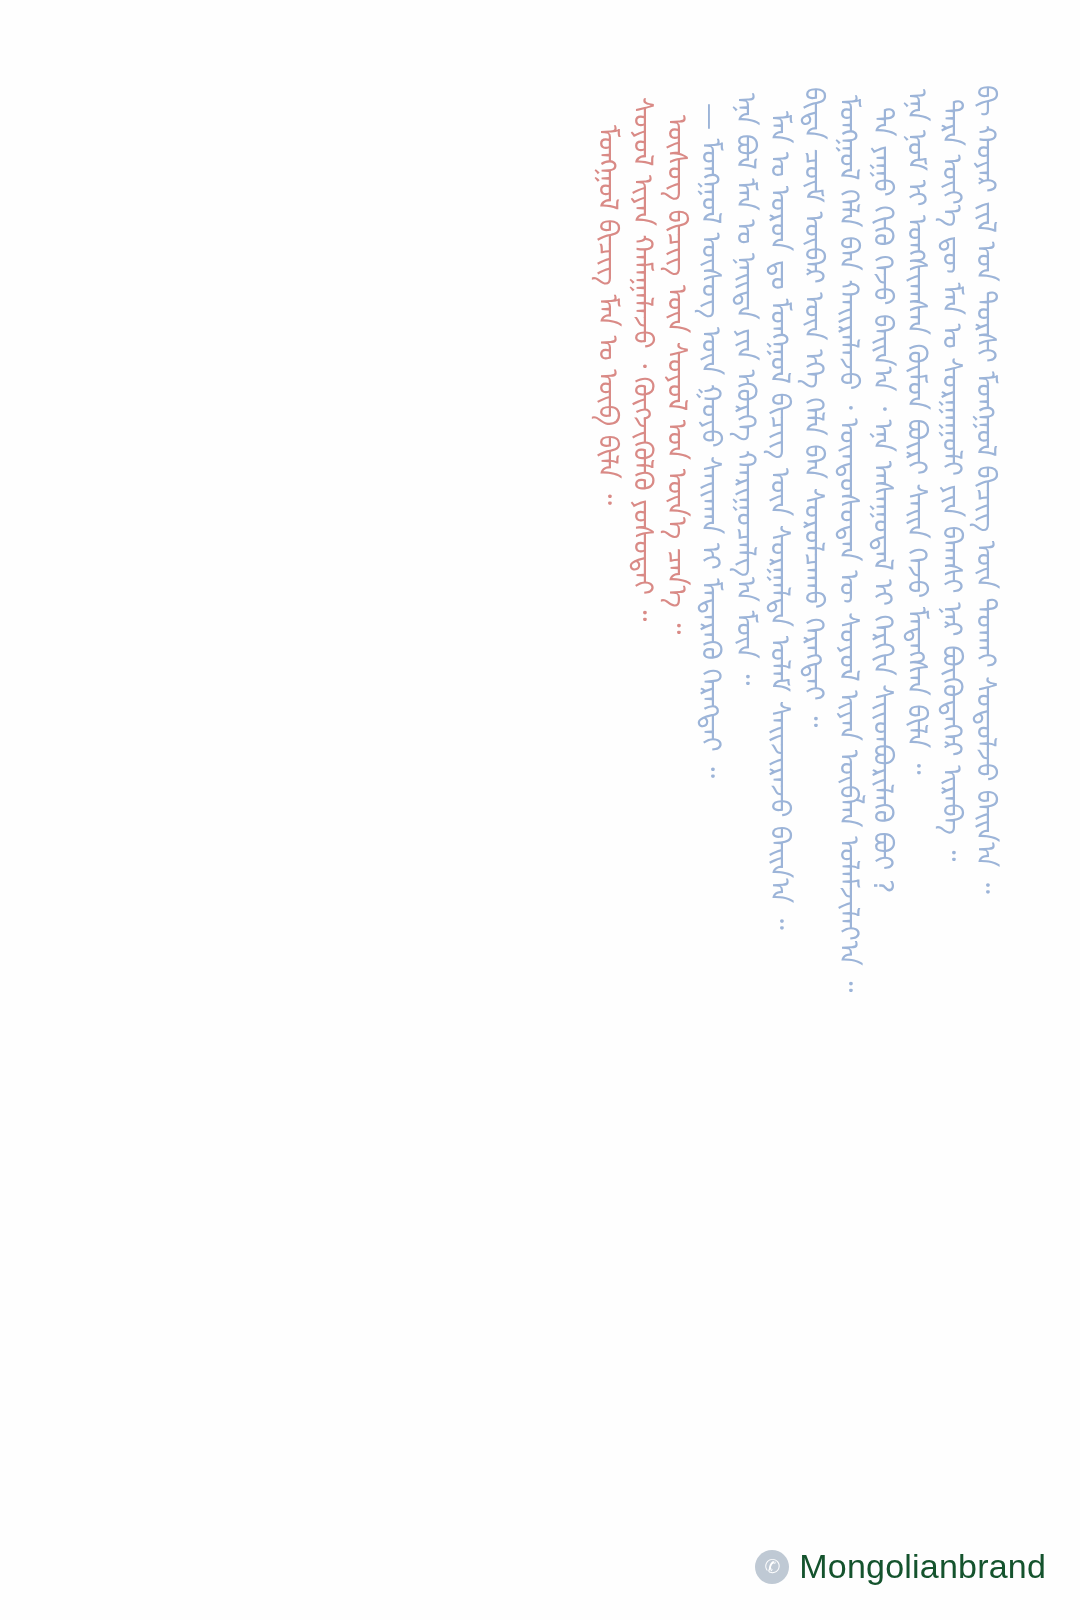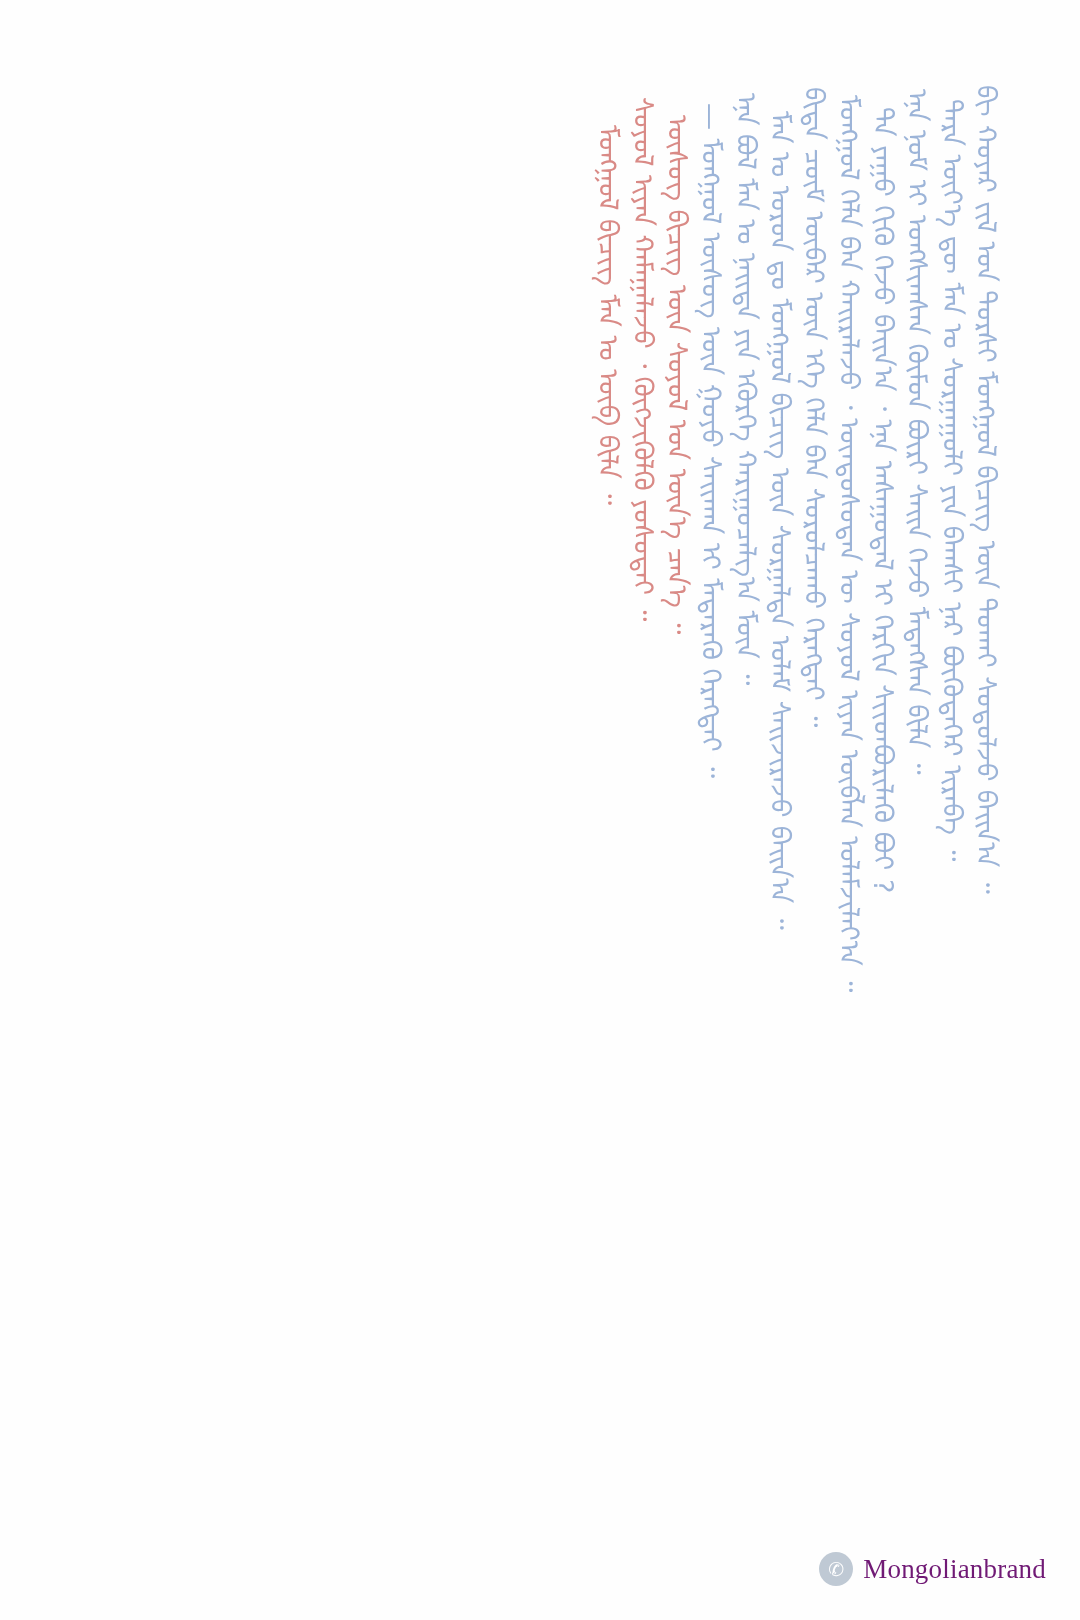--- a/index.html
+++ b/index.html
@@ -83,23 +83,23 @@
     background: #bfc9d4;
     display: flex;
     align-items: center;
     justify-content: center;
     color: #ffffff;
     font-size: 19px;
     font-family: "DejaVu Sans", sans-serif;
     line-height: 1;
   }
   .footer-label {
-    color: #701a75;
-    font-size: 27px;
-    font-family: Liberation Serif, serif;
+    color: #14532d;
+    font-size: 34px;
+    font-family: Liberation Sans, sans-serif;
     letter-spacing: 0.2px;
   }
 </style>
 </head>
 <body>
 
 <div class="page">
 
   <div class="text-block">
     <div class="mcol blue off-0">ᠪᠢ ᠬᠣᠶᠠᠷ ᠵᠢᠯ ᠤᠨ ᠲᠤᠷᠰᠢ ᠮᠣᠩᠭᠣᠯ ᠪᠢᠴᠢᠭ ᠦᠨ ᠲᠤᠬᠠᠢ ᠰᠤᠳᠤᠯᠵᠤ ᠪᠠᠢᠨ᠎ᠠ ᠃</div>

